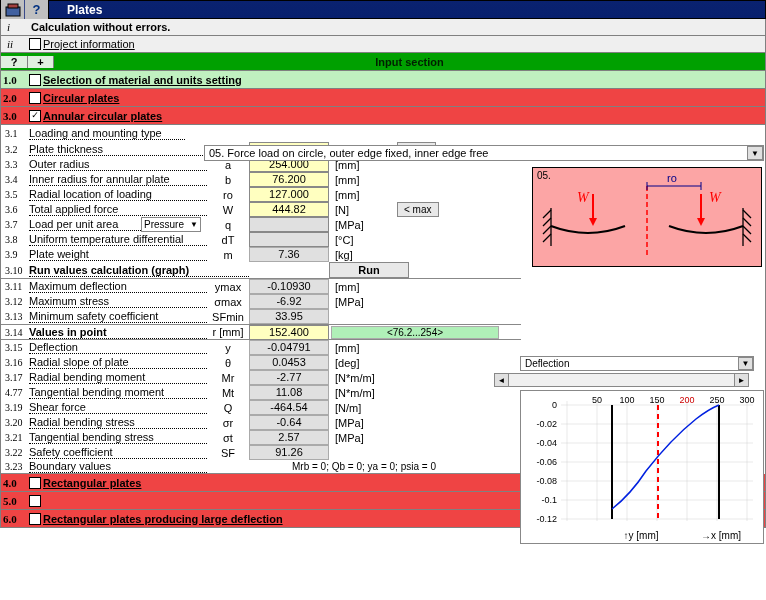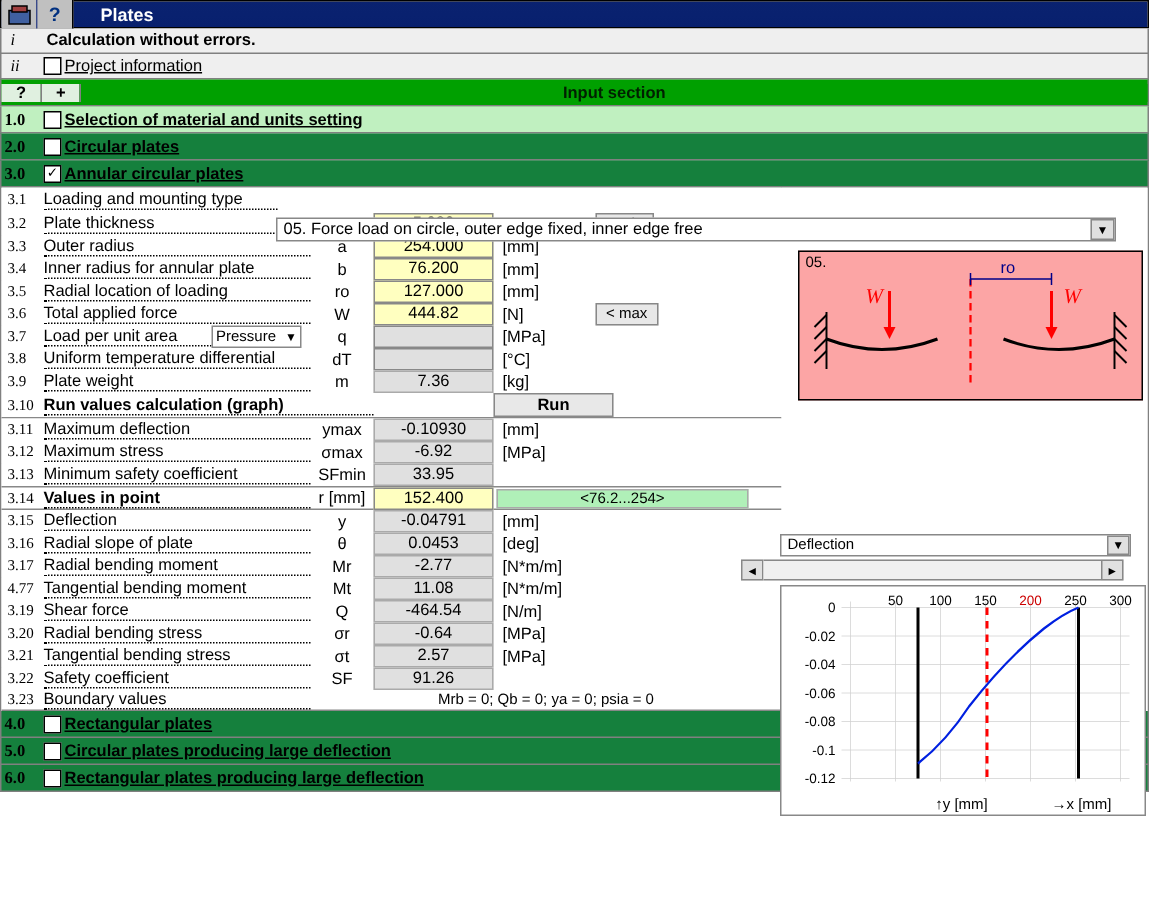--- a/index.html
+++ b/index.html
@@ -14,21 +14,21 @@
 .status-row .bold{font-weight:bold;margin-left:4px}
 .proj-row{background:#efefef;border:1px solid #808080;border-top:none;height:17px;display:flex;align-items:center}
 .chk{width:12px;height:12px;border:1px solid #000;background:#fff;margin-left:2px;margin-right:2px;display:inline-flex;align-items:center;justify-content:center;font-size:9px;line-height:9px}
 .sec-bar{background:#00a000;color:#000;font-weight:bold;height:18px;display:flex;align-items:center;border:1px solid #808080;border-top:none}
 .sec-bar .c1{width:26px;text-align:center;background:#e0f0e0}
 .sec-bar .c2{width:26px;text-align:center;background:#e0f0e0;border-left:1px solid #808080}
 .sec-bar .lbl{flex:1;text-align:center;background:#00a000;color:#002000;border-left:1px solid #808080}
 .green-hdr{background:#c0f0c0;height:18px;display:flex;align-items:center;border:1px solid #808080;border-top:none}
 .green-hdr .idx2{border-right:none}
 .green-hdr .txt{font-weight:bold;text-decoration:underline}
-.green-hdr.ann{background:#15803d}
+.green-hdr.ann{background:#ef4444}
 .main{display:flex;border-left:1px solid #808080;border-right:1px solid #808080}
 .main-left{width:520px}
 .main-right{width:244px;padding:1px;background:#fff}
 .param-row{display:flex;align-items:center;height:15px;background:#fff}
 .pidx{width:28px;text-align:left;padding-left:4px;font-size:10px;color:#000;font-family:Tahoma}
 .plabel{width:178px;font-size:11px;color:#000;border-bottom:1px dotted #000}
 .plabel.bold{font-weight:bold;}
 .psym{width:42px;text-align:center;font-size:11px}
 .pval{width:80px;height:15px;border:1px solid #888;background:#fff;text-align:center;font-size:11px}
 .pval.yellow{background:#ffffc0}
@@ -275,21 +275,21 @@
 <div class="param-row" style="height:14px;border-bottom:1px solid #888">
   <span class="pidx">3.23</span>
   <span class="plabel" style="width:178px">Boundary values</span>
   <span class="bvals">Mrb = 0; Qb = 0; ya = 0; psia = 0</span>
 </div>
 
 </div>
 
 <div class="main-right">
 
-  <div style="position:absolute;left:184px;top:145px" class="dd">
+  <div style="position:absolute;left:204px;top:145px" class="dd">
     <span>05. Force load on circle, outer edge fixed, inner edge free</span>
     <span class="ddarr">▼</span>
   </div>
 
   <div style="height:100px"></div>
   <div class="diagram-box" style="position:absolute;left:524px;top:165px">
     <span class="diag-lbl">05.</span>
     <svg width="228" height="98" viewBox="0 0 228 98">
 
       <g stroke="#000" stroke-width="1.3">
@@ -394,19 +394,18 @@
 </div>
 
 <div class="green-hdr ann">
   <span class="idx2">4.0</span>
   <span class="chk"></span>
   <span class="txt">Rectangular plates</span>
 </div>
 <div class="green-hdr ann">
   <span class="idx2">5.0</span>
   <span class="chk"></span>
-  <span class="txt">Circular plates producing large deflection</span>
 </div>
 <div class="green-hdr ann">
   <span class="idx2">6.0</span>
   <span class="chk"></span>
   <span class="txt">Rectangular plates producing large deflection</span>
 </div>
 
 </body></html>

